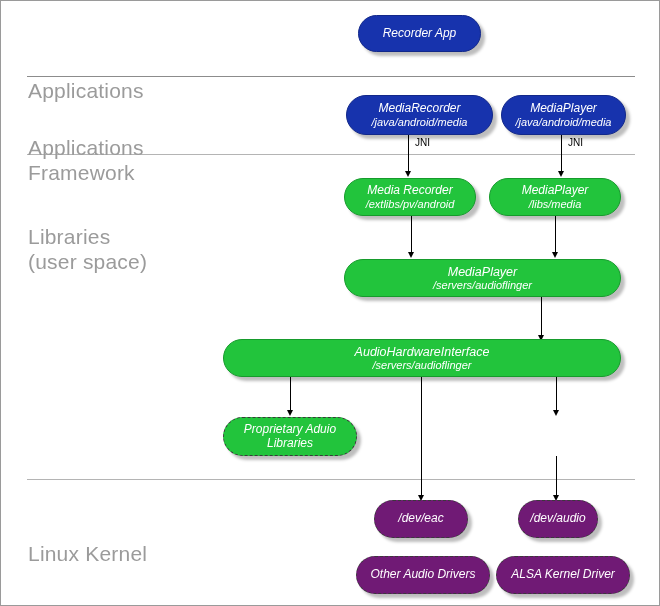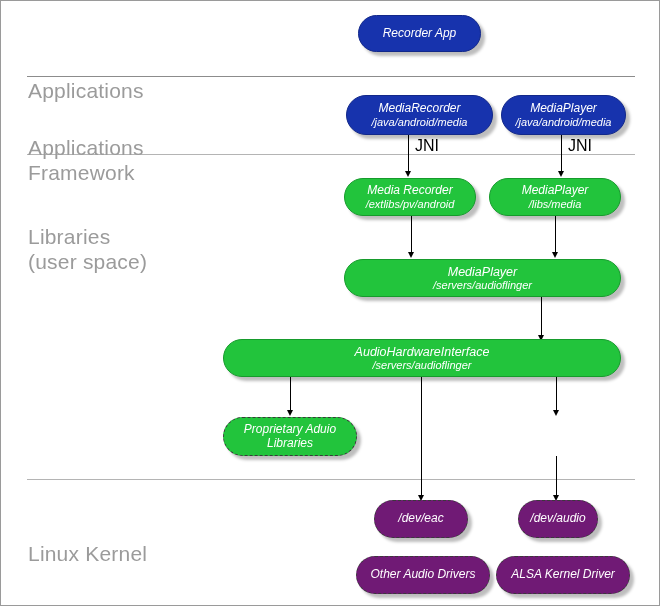--- a/index.html
+++ b/index.html
@@ -80,21 +80,21 @@
   .arrowhead {
     position: absolute;
     width: 0;
     height: 0;
     border-left: 3.5px solid transparent;
     border-right: 3.5px solid transparent;
     border-top: 6px solid #000000;
   }
   .edge-label {
     position: absolute;
-    font-size: 16px;
+    font-size: 10px;
     color: #000000;
     white-space: nowrap;
   }
 </style>
 </head>
 <body>
 
 <div id="diagram">
 
   <div class="divider dark" style="left:26px; top:75px; width:608px;"></div>

